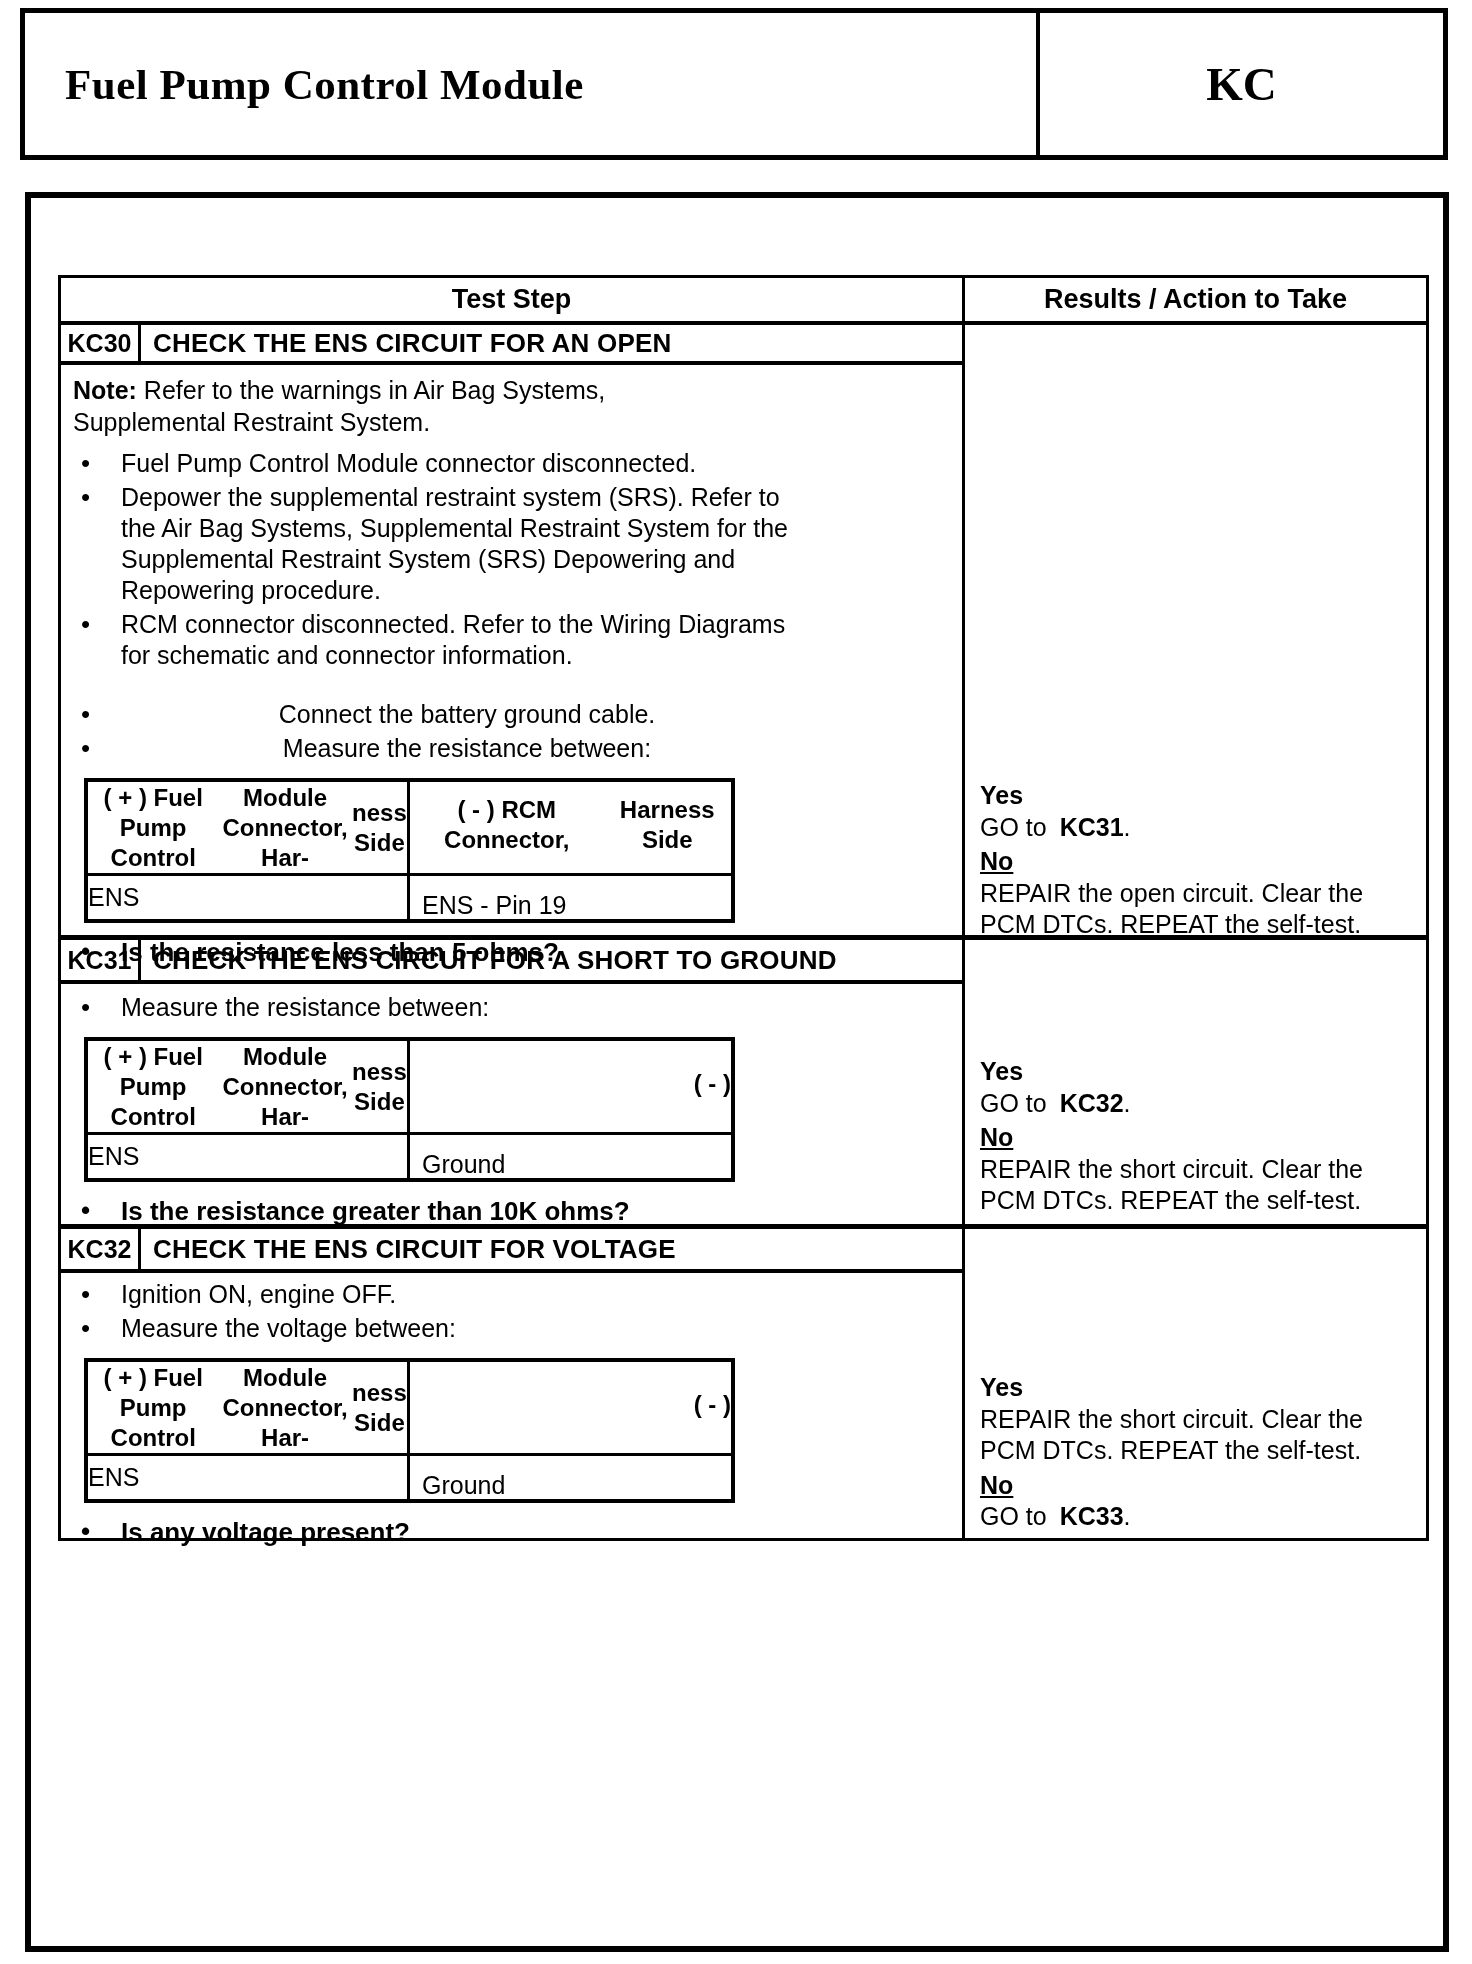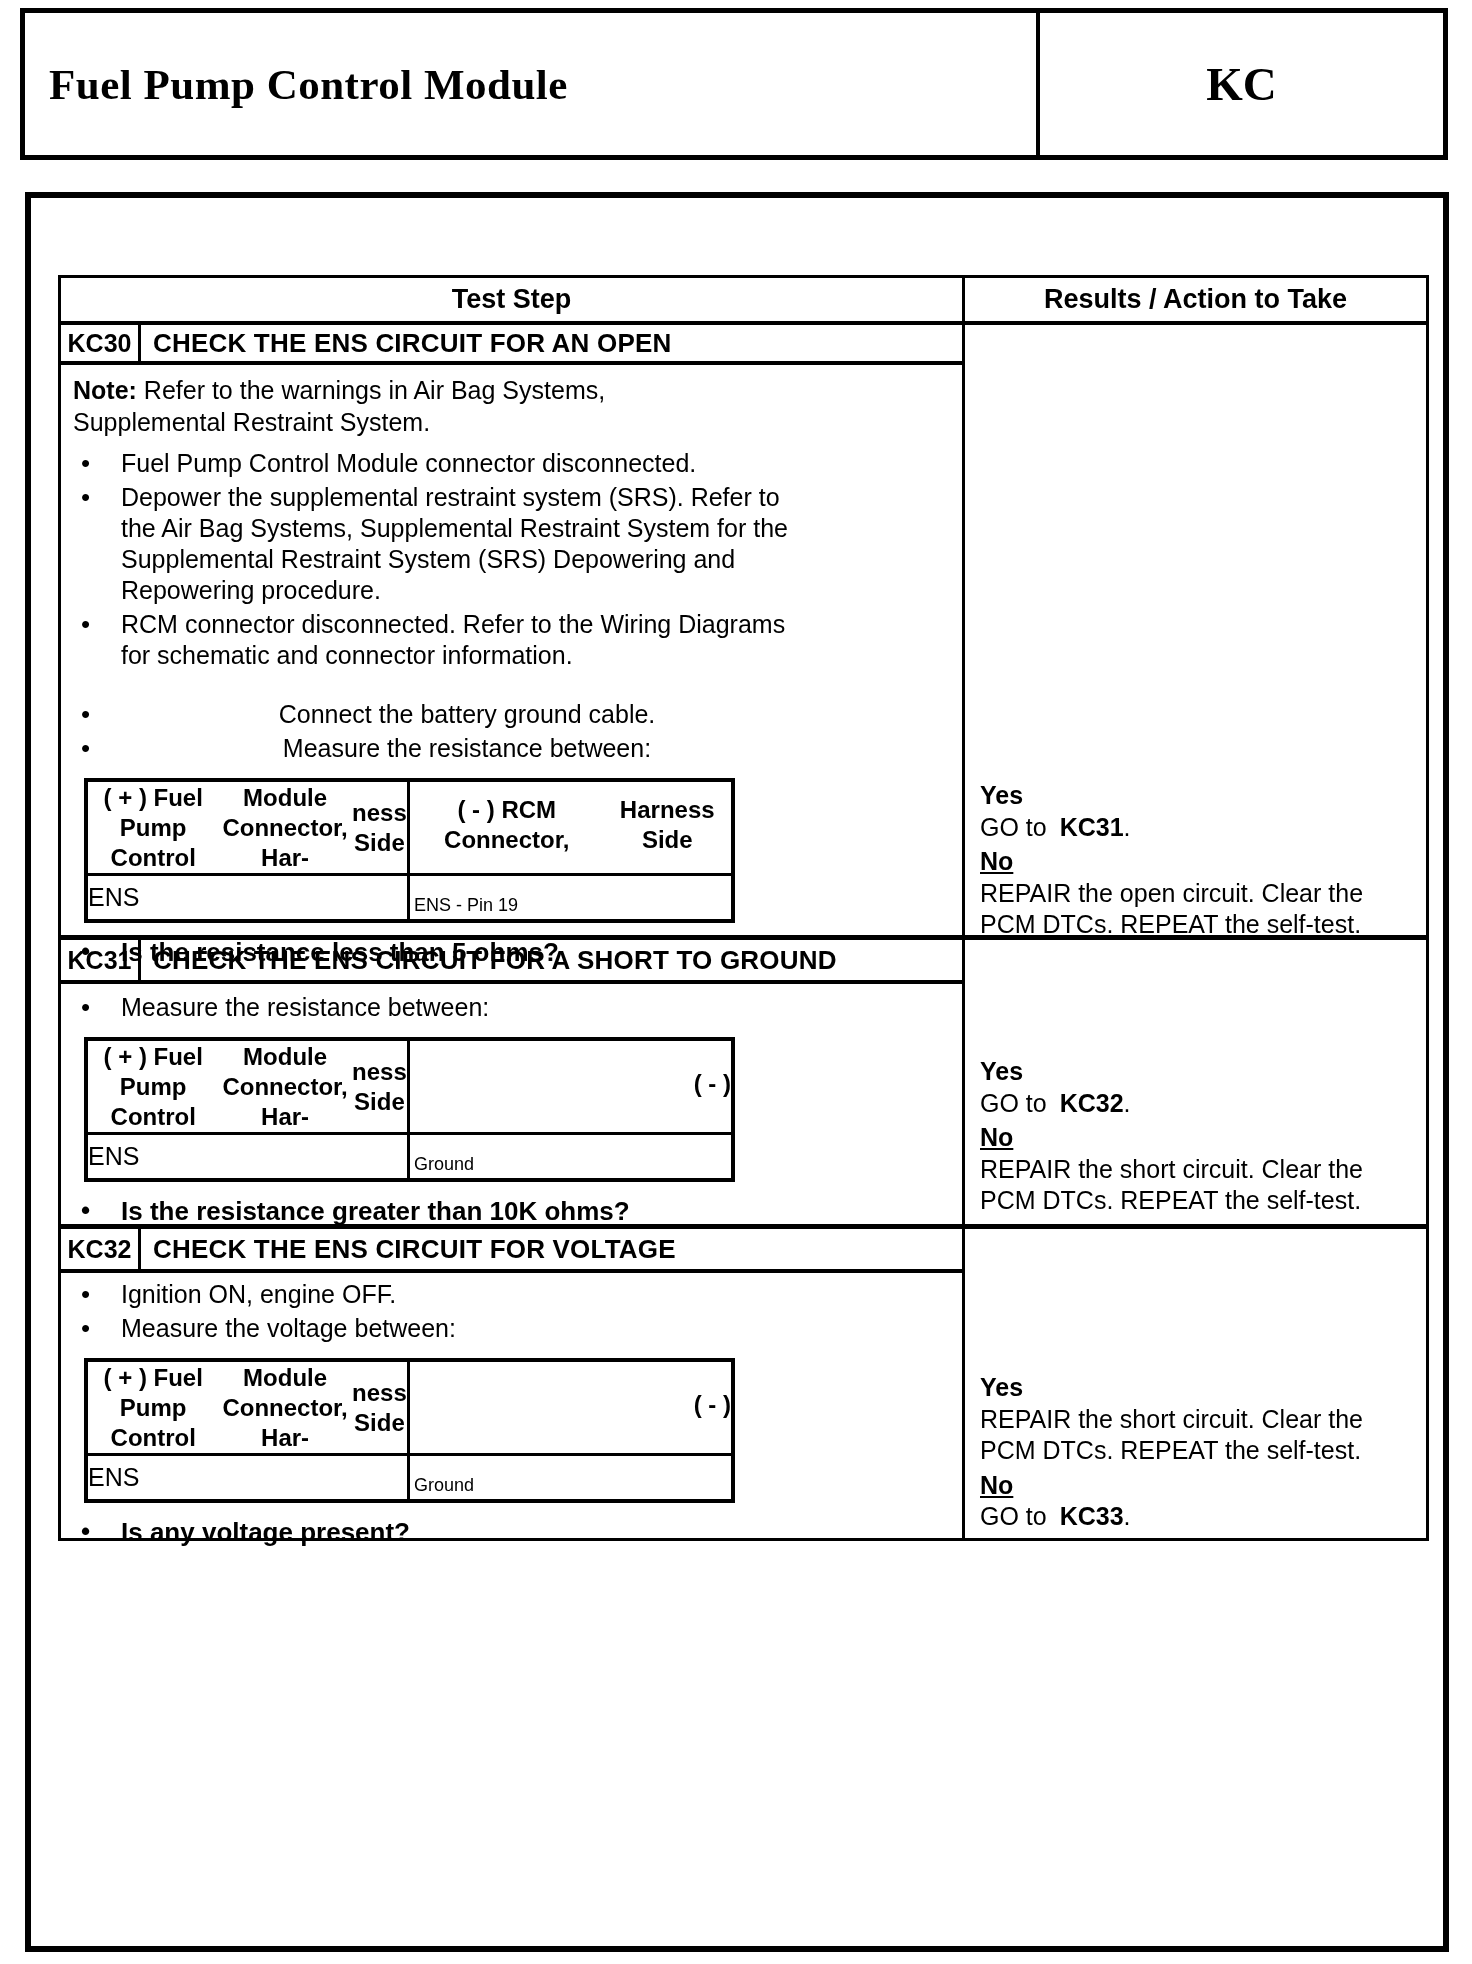--- a/index.html
+++ b/index.html
@@ -13,21 +13,21 @@
 
   
   .header-box {
     position: absolute; left: 20px; top: 8px;
     width: 1428px; height: 152px;
     border: 5px solid #000;
     display: flex;
   }
   .header-title-cell {
     width: 1015px; border-right: 4px solid #000;
-    display: flex; align-items: center; padding-left: 24px;
+    display: flex; align-items: center; padding-left: 40px;
   }
   .header-title-cell h1 {
     margin: 0; font-family: "Liberation Serif", serif;
     font-size: 43px; font-weight: bold; letter-spacing: 0.5px;
   }
   .header-code-cell {
     flex: 1; display: flex; align-items: center; justify-content: center;
     font-family: "Liberation Serif", serif;
     font-size: 47px; font-weight: bold;
   }
@@ -121,21 +121,21 @@
     flex: 1;
     display: flex; flex-direction: row; justify-content: flex-end; align-items: center;
     padding-bottom: 5px;
     font-weight: bold; font-size: 24px; line-height: 1.25; text-align: center;
   }
   .mini-pos-v {
     width: 322px; border-right: 3px solid #000;
     display: flex; align-items: center; padding-left: 0; font-size: 25px;
   }
   .mini-neg-v {
-    flex: 1; display: flex; align-items: center; padding-left: 4px; font-size: 18px; margin-top: 16px;
+    flex: 1; display: flex; align-items: center; padding-left: 12px; font-size: 25px; margin-top: 16px;
   }
 </style>
 </head>
 <body>
 
 <div class="header-box">
   <div class="header-title-cell">
     <h1>Fuel Pump Control Module</h1>
   </div>
   <div class="header-code-cell">KC</div>

